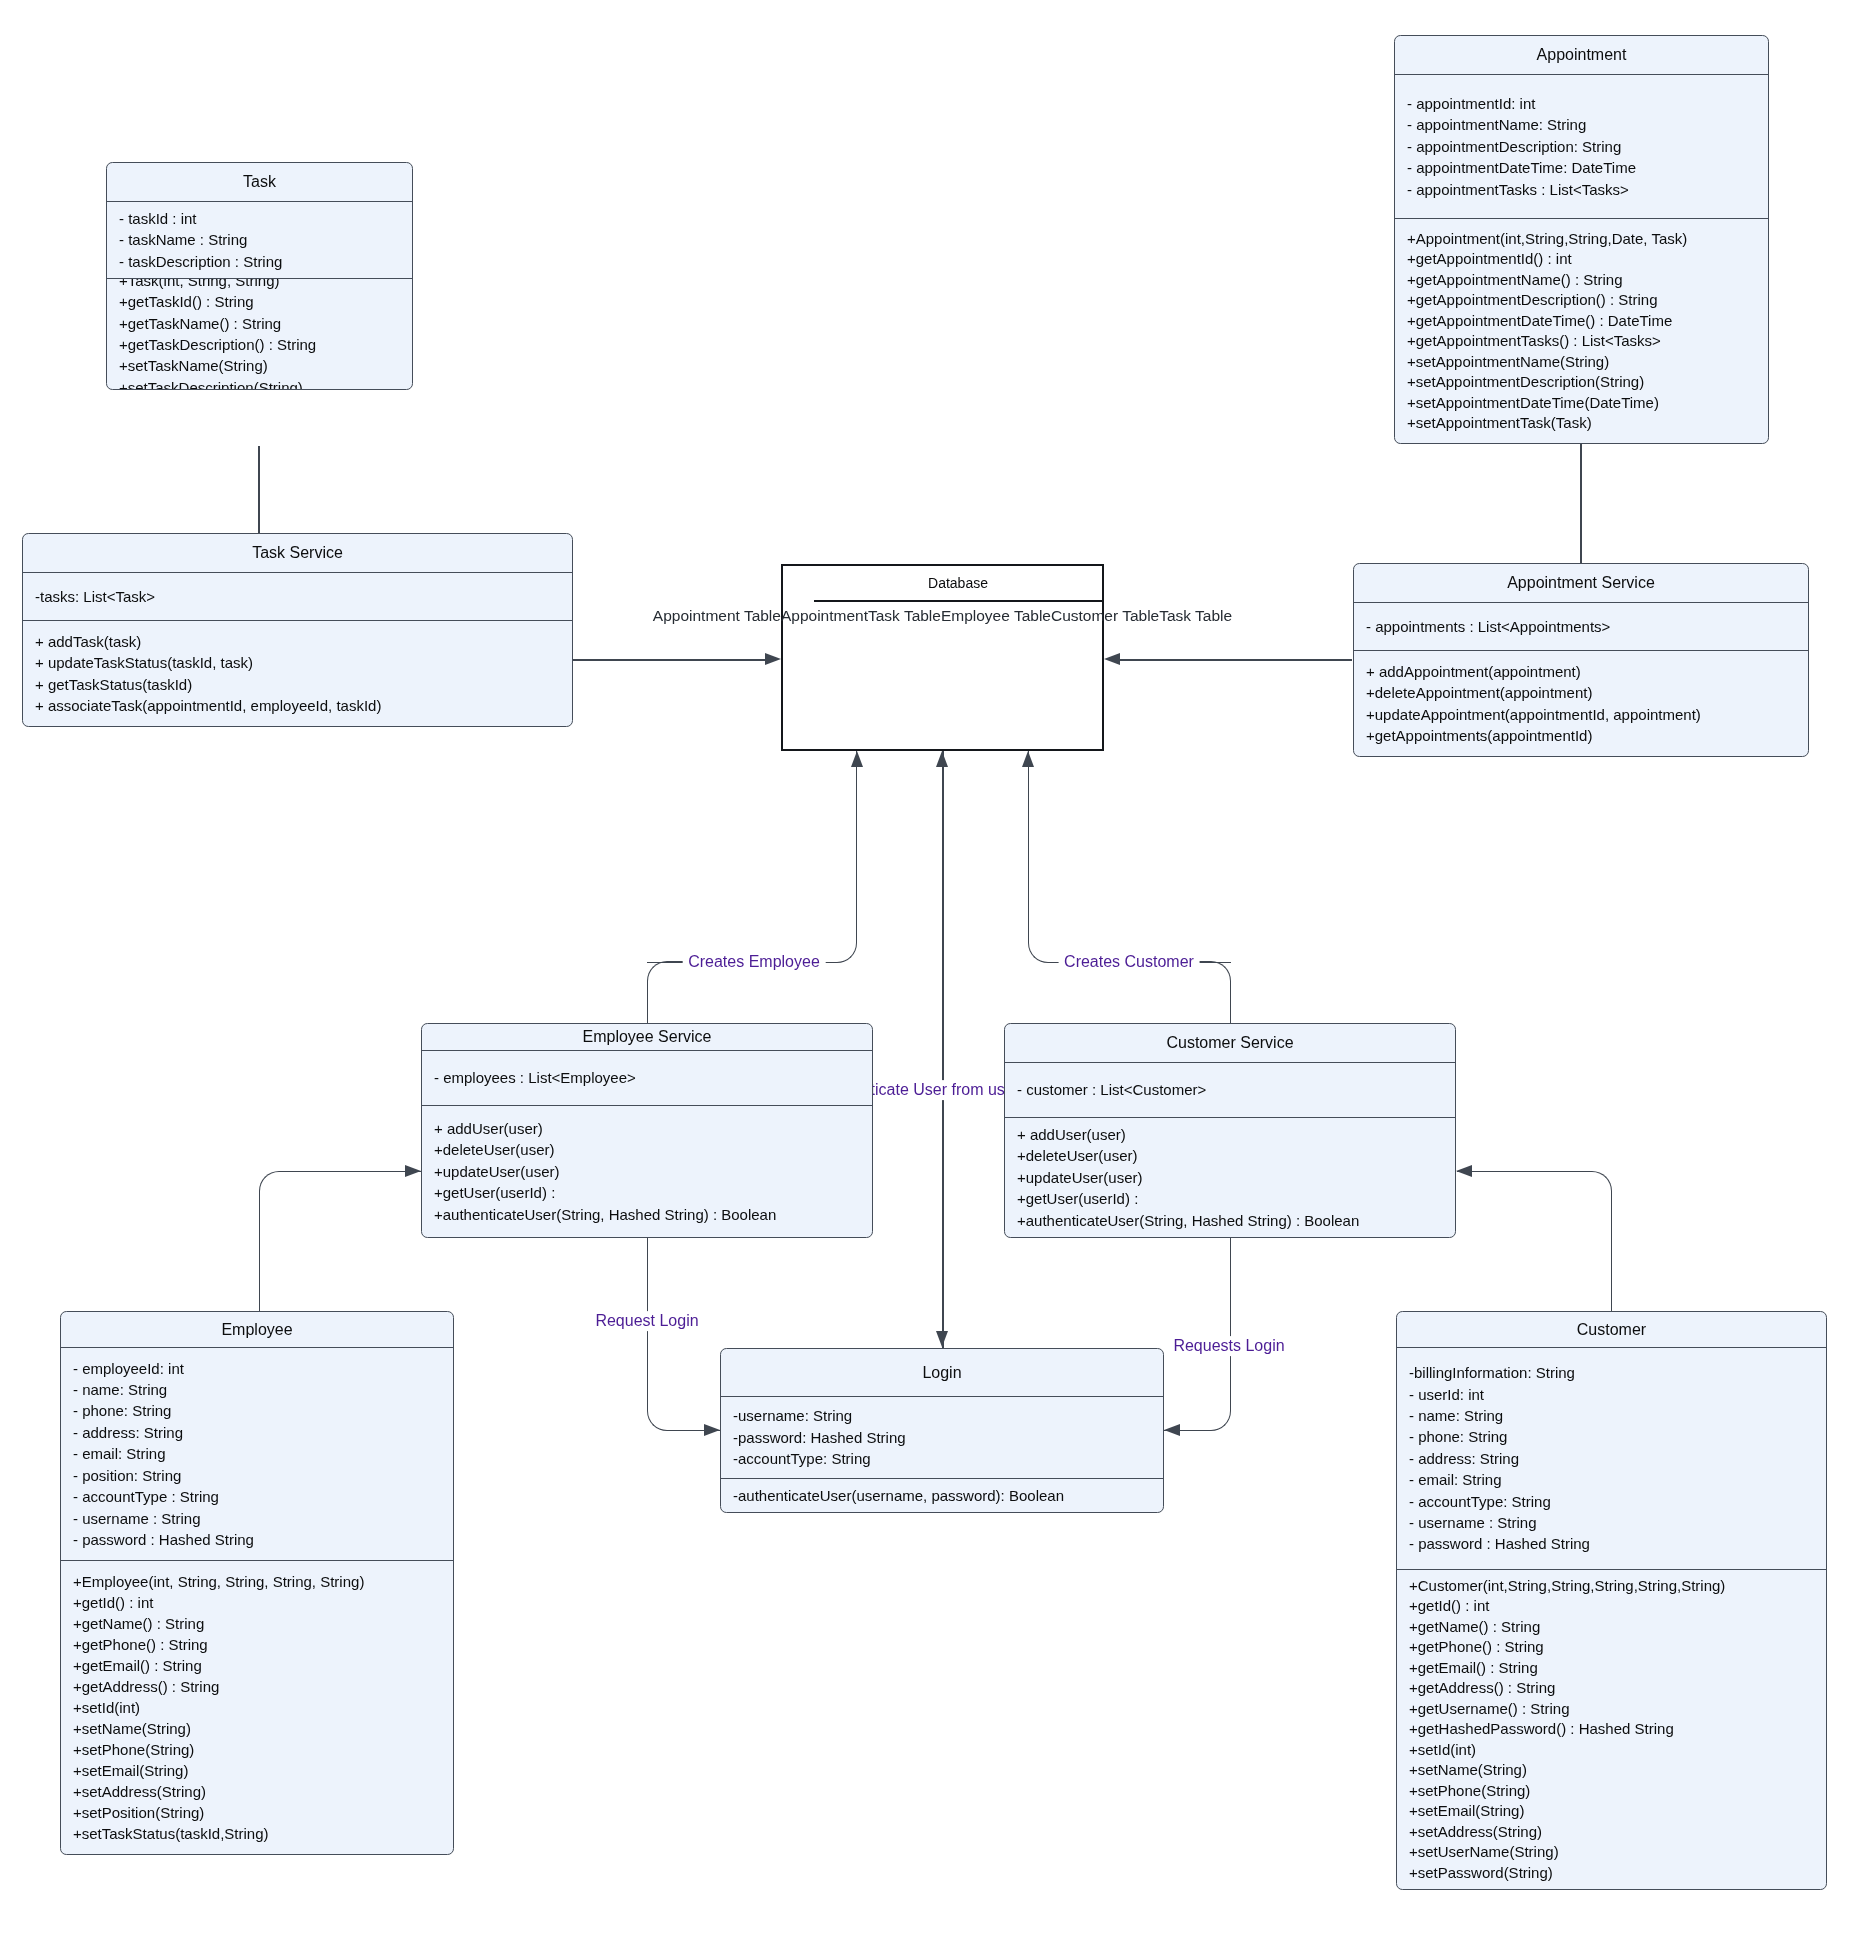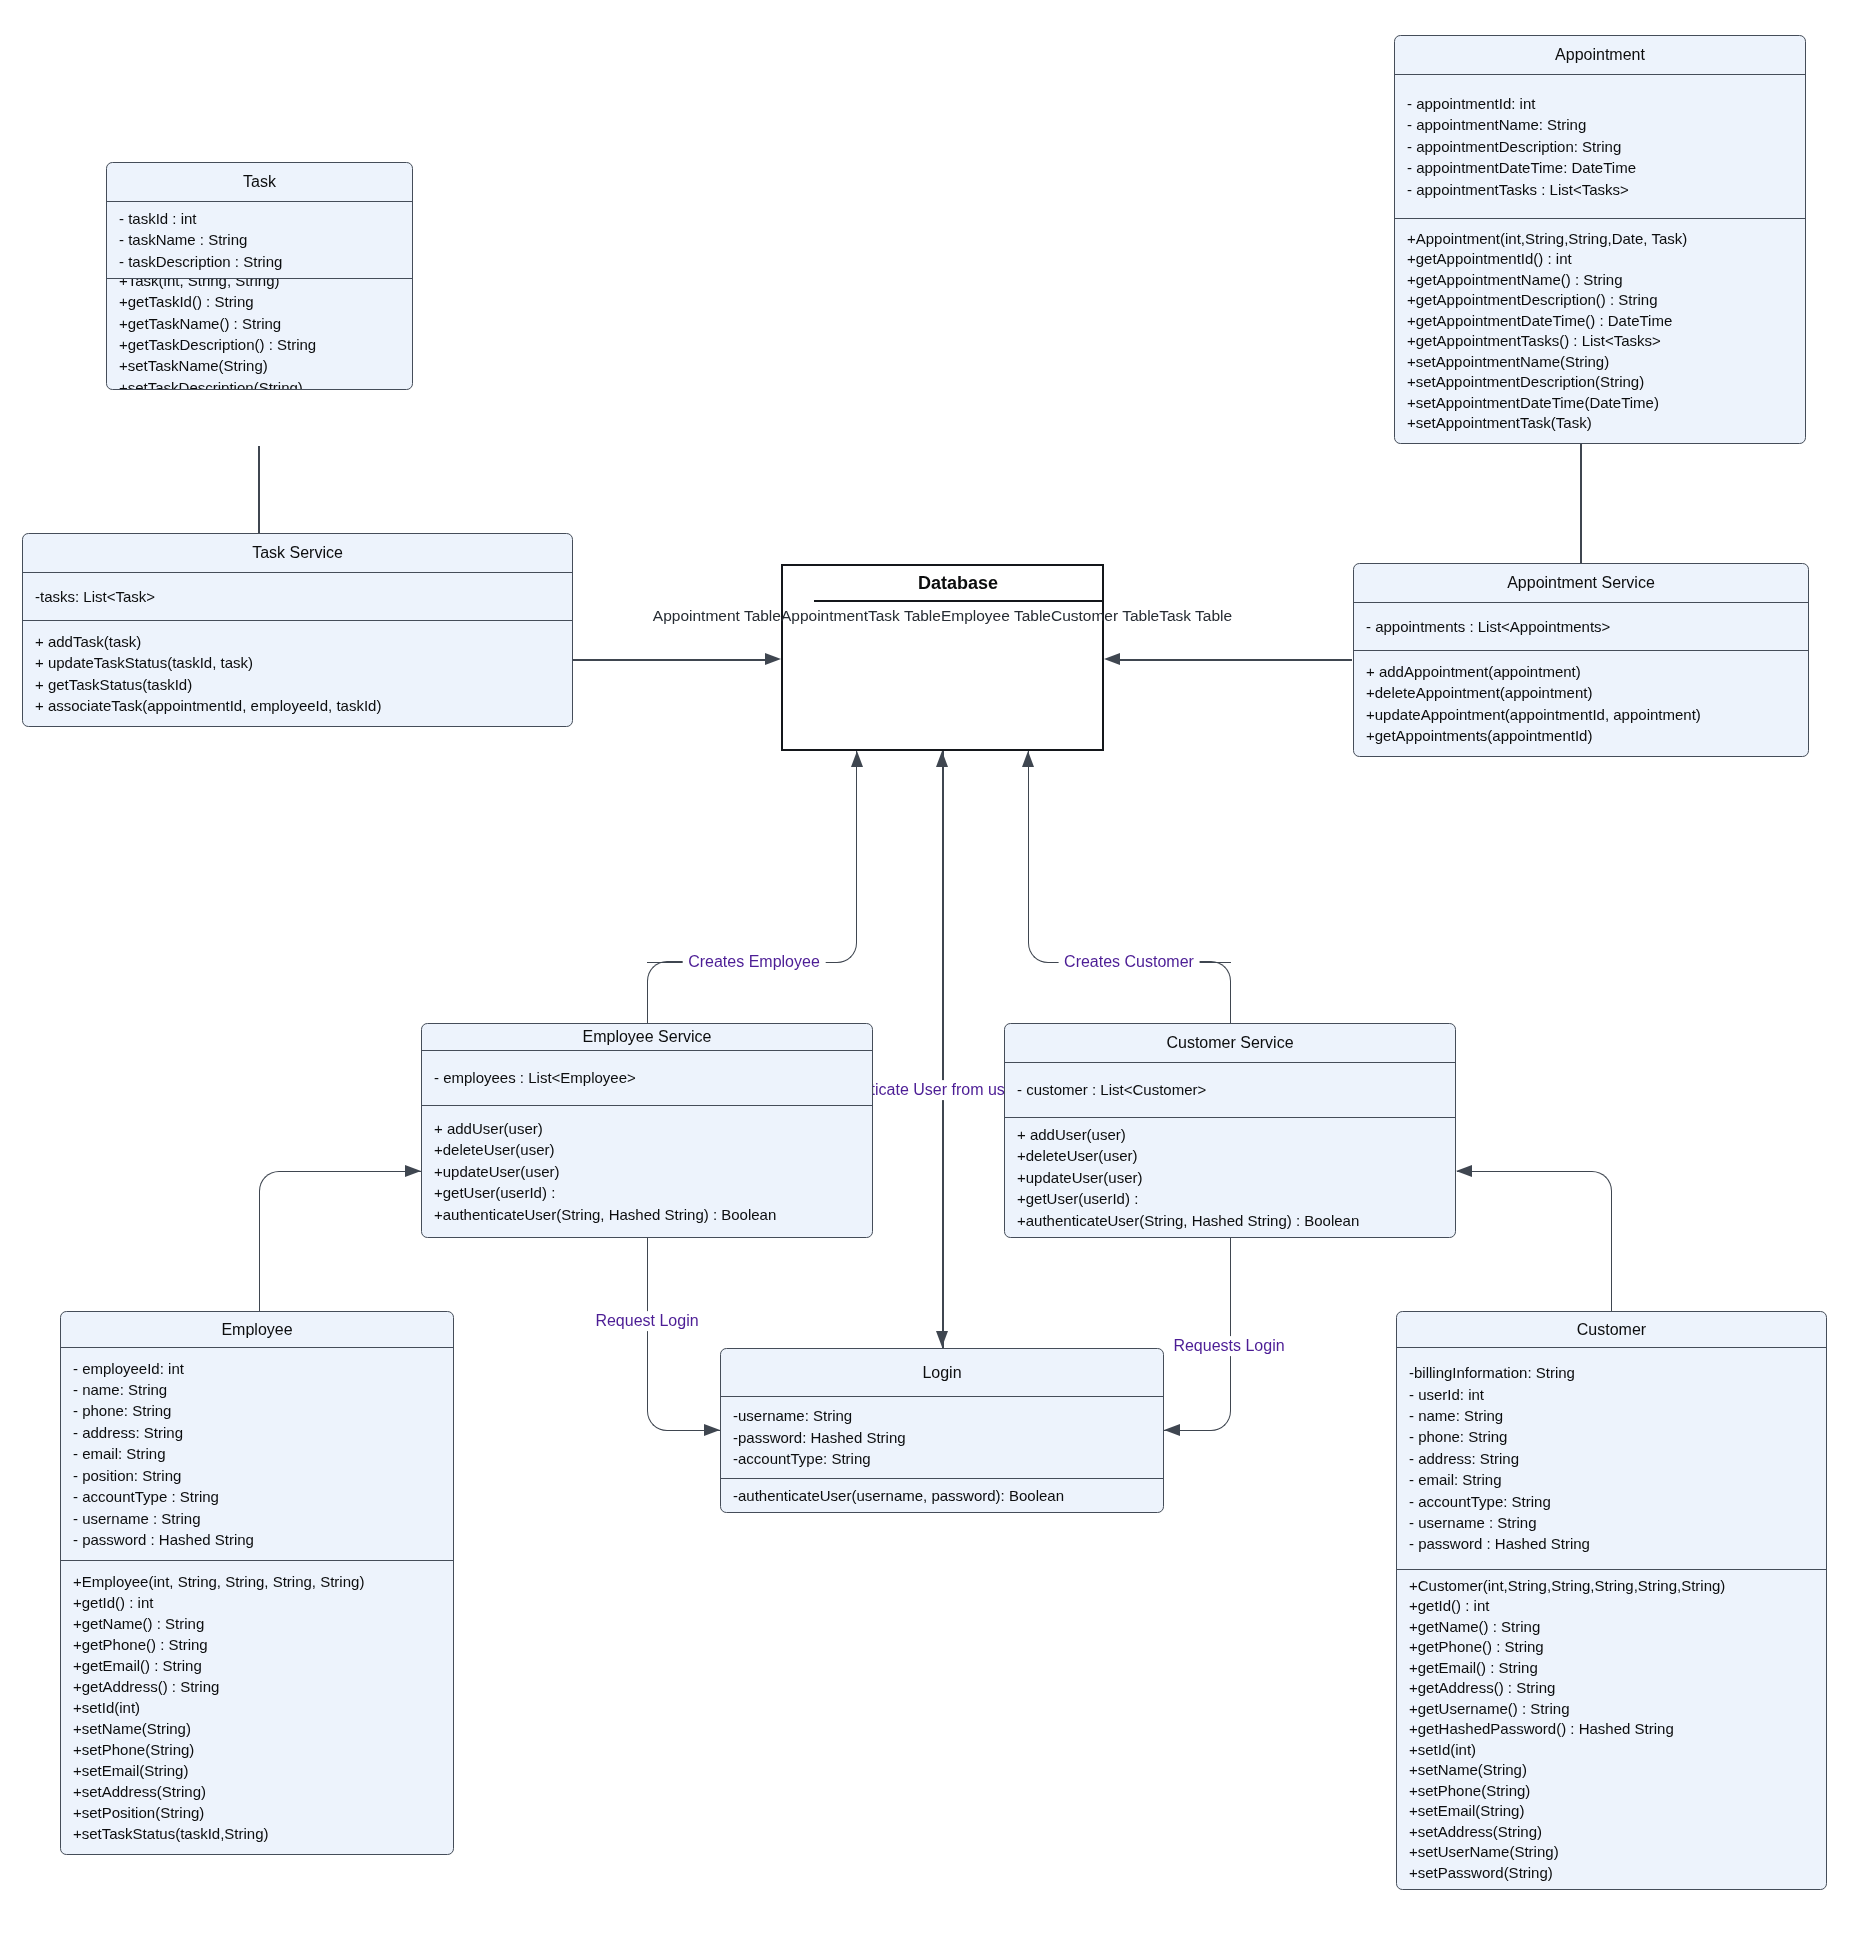--- a/index.html
+++ b/index.html
@@ -25,21 +25,21 @@
   .line { font-size:15px; line-height:21.4px; white-space:pre; }
   .lh45 .line { line-height:20.5px; }
   .lh46 .line { line-height:21px; }
   
   .db {
     position:absolute; box-sizing:border-box; background:#ffffff;
     border:2.3px solid #14171b; display:flex; flex-direction:column;
   }
   .db .title {
     flex:0 0 auto; display:flex; align-items:center; justify-content:center;
-    font-weight:bold; font-size:18px; border-bottom:2.3px solid #14171b; box-sizing:border-box;margin-left:31px;
+    font-weight:normal; font-size:14px; border-bottom:2.3px solid #14171b; box-sizing:border-box;margin-left:31px;
   }
   .db .sec { flex:1 1 auto; display:flex; flex-direction:row; justify-content:center; }
   .db .line { text-align:center; font-size:15.5px; line-height:28px; color:#262c33; }
   
   .seg { position:absolute; background:#3F4650; }
   .elbow { position:absolute; box-sizing:border-box; }
   .arrow { position:absolute; width:0; height:0; }
   .arrow.right { border-top:6.4px solid transparent; border-bottom:6.4px solid transparent; border-left:16.4px solid #3F4650; }
   .arrow.left  { border-top:6.4px solid transparent; border-bottom:6.4px solid transparent; border-right:16.4px solid #3F4650; }
   .arrow.up    { border-left:6.4px solid transparent; border-right:6.4px solid transparent; border-bottom:16.4px solid #3F4650; }
@@ -104,21 +104,21 @@
     <div class="sec last">
         <div class="line">+Task(int, String, String)</div>
         <div class="line">+getTaskId() : String</div>
         <div class="line">+getTaskName() : String</div>
         <div class="line">+getTaskDescription() : String</div>
         <div class="line">+setTaskName(String)</div>
         <div class="line">+setTaskDescription(String)</div>
       </div>
   </div>
 
-  <div class="uml" style="left:1394px;top:35px;width:412px;height:409px">
+  <div class="uml" style="left:1394px;top:35px;width:375px;height:409px">
     <div class="title" style="height:39px">Appointment</div>
     <div class="sec" style="height:144px">
         <div class="line">- appointmentId: int</div>
         <div class="line">- appointmentName: String</div>
         <div class="line">- appointmentDescription: String</div>
         <div class="line">- appointmentDateTime: DateTime</div>
         <div class="line">- appointmentTasks : List&lt;Tasks&gt;</div>
       </div>
     <div class="sec last lh45">
         <div class="line">+Appointment(int,String,String,Date, Task)</div>

